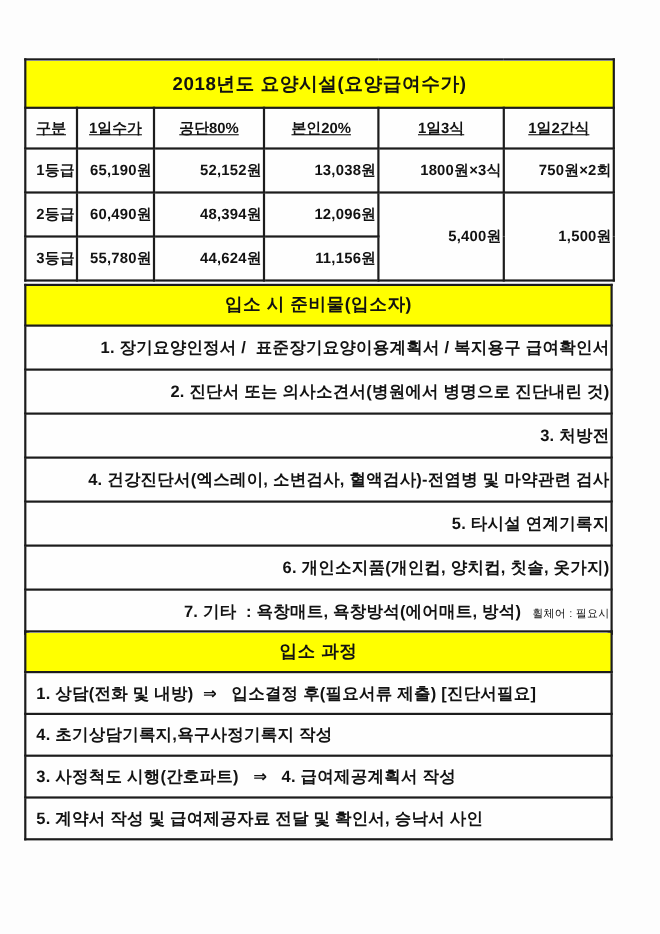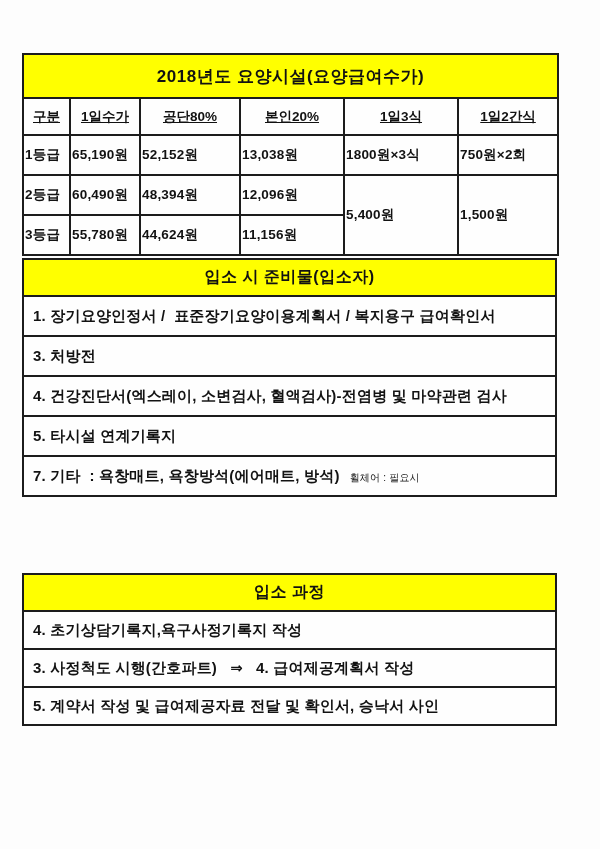--- a/index.html
+++ b/index.html
@@ -37,33 +37,33 @@
     height: 40px;
     letter-spacing: 0.5px;
   }
   #fee-table .head-cell {
     text-align: center;
     font-size: 13.5px;
     height: 33px;
     text-decoration: underline;
   }
   #fee-table .val-cell {
-    text-align: left;
+    text-align: right;
     font-size: 13.5px;
     height: 36px;
     letter-spacing: 0.2px;
   }
   .list-cell {
     font-size: 15px;
     height: 36px;
     padding-left: 9px;
     white-space: pre-wrap;
     letter-spacing: 0.2px;
   }
-  #checklist-table .list-cell { height: 36px; }
+  #checklist-table .list-cell { height: 36px; text-align: right; }
   #process-table .list-cell { height: 34px; }
   .note {
     font-size: 10px;
     font-weight: normal;
     margin-left: 10px;
     white-space: pre-wrap;
   }
 </style>
 </head>
 <body>
@@ -118,38 +118,47 @@
 
   <table id="checklist-table" style="top:258px;padding-left:24px;">
     <tbody>
       <tr>
         <td class="title-cell" style="height:33px; font-size:16px;">입소 시 준비물(입소자)</td>
       </tr>
       <tr>
         <td class="list-cell">1. 장기요양인정서 /  표준장기요양이용계획서 / 복지용구 급여확인서</td>
       </tr>
       <tr>
+        <td class="list-cell">2. 진단서 또는 의사소견서(병원에서 병명으로 진단내린 것)</td>
+      </tr>
+      <tr>
         <td class="list-cell">3. 처방전</td>
       </tr>
       <tr>
         <td class="list-cell">4. 건강진단서(엑스레이, 소변검사, 혈액검사)-전염병 및 마약관련 검사</td>
       </tr>
       <tr>
         <td class="list-cell">5. 타시설 연계기록지</td>
+      </tr>
+      <tr>
+        <td class="list-cell">6. 개인소지품(개인컵, 양치컵, 칫솔, 옷가지)</td>
       </tr>
       <tr>
         <td class="list-cell"><span>7. 기타  : 욕창매트, 욕창방석(에어매트, 방석)</span><span class="note">휠체어 : 필요시</span></td>
       </tr>
     </tbody>
   </table>
 
   <table id="process-table" style="top:573px;border-radius:11px;">
     <tbody>
       <tr>
         <td class="title-cell" style="height:33px; font-size:16px;">입소 과정</td>
+      </tr>
+      <tr>
+        <td class="list-cell">1. 상담(전화 및 내방)  ⇒   입소결정 후(필요서류 제출) [진단서필요]</td>
       </tr>
       <tr>
         <td class="list-cell">4. 초기상담기록지,욕구사정기록지 작성</td>
       </tr>
       <tr>
         <td class="list-cell">3. 사정척도 시행(간호파트)   ⇒   4. 급여제공계획서 작성</td>
       </tr>
       <tr>
         <td class="list-cell">5. 계약서 작성 및 급여제공자료 전달 및 확인서, 승낙서 사인</td>
       </tr>

